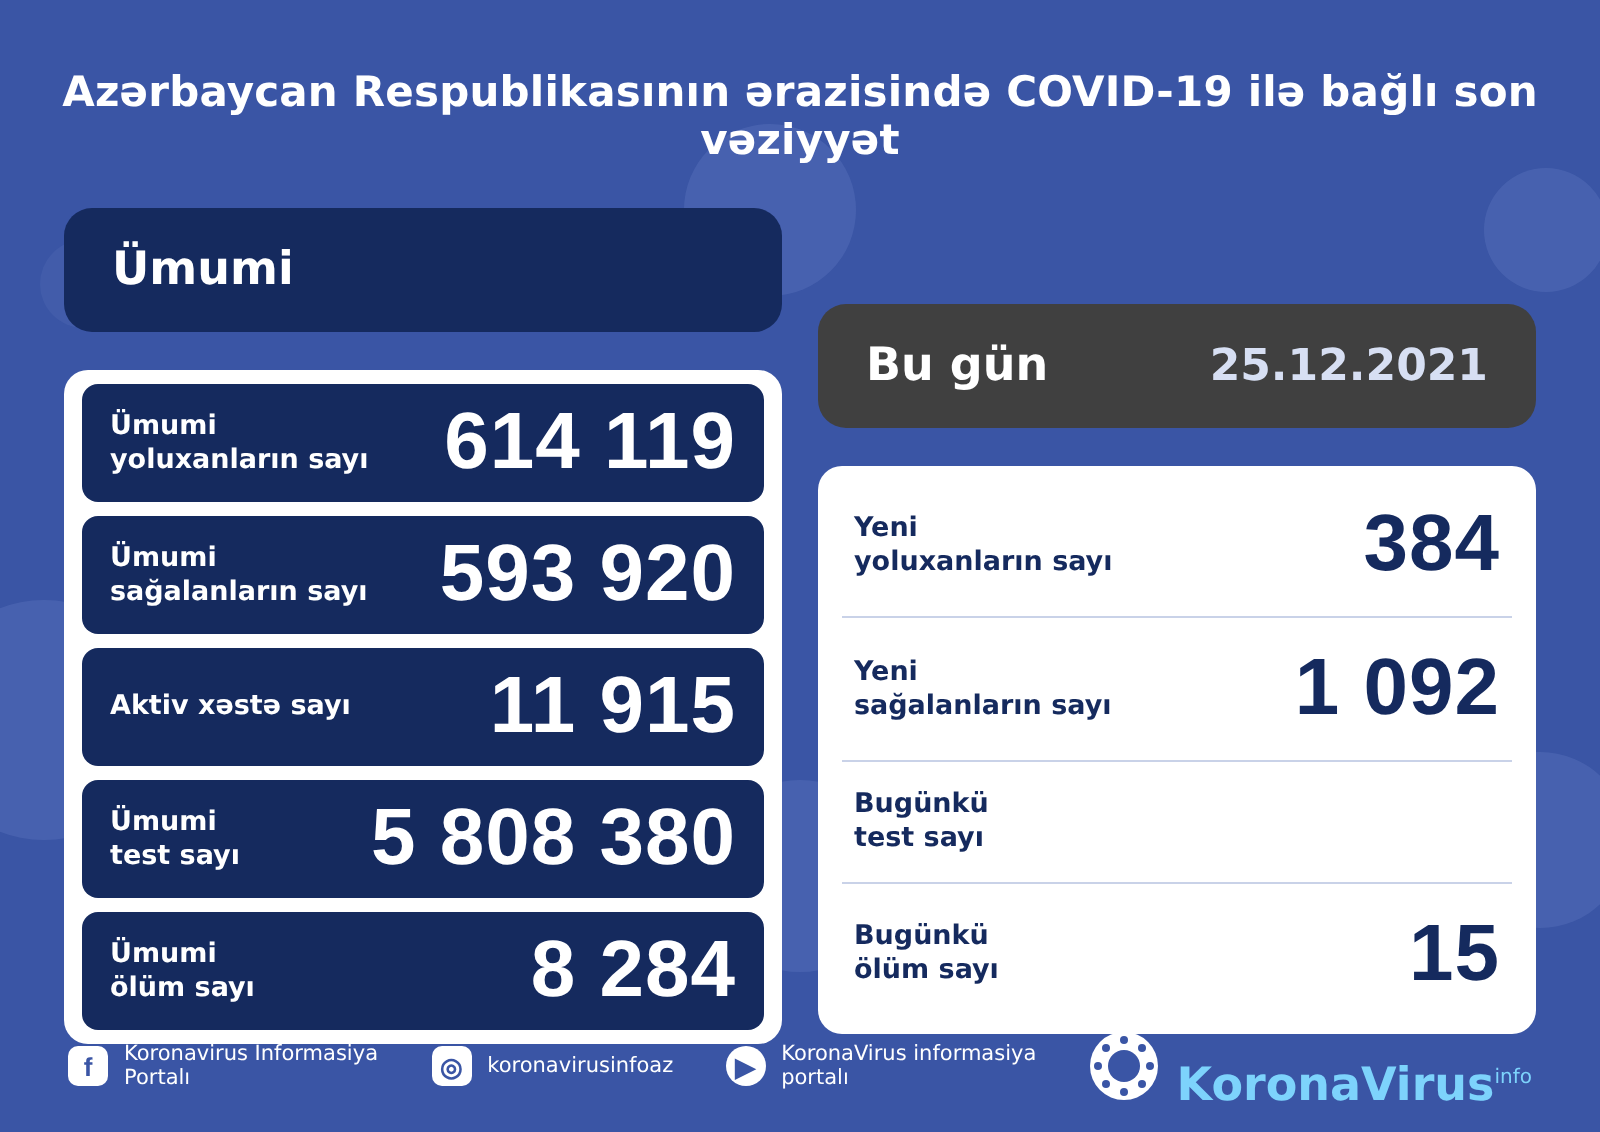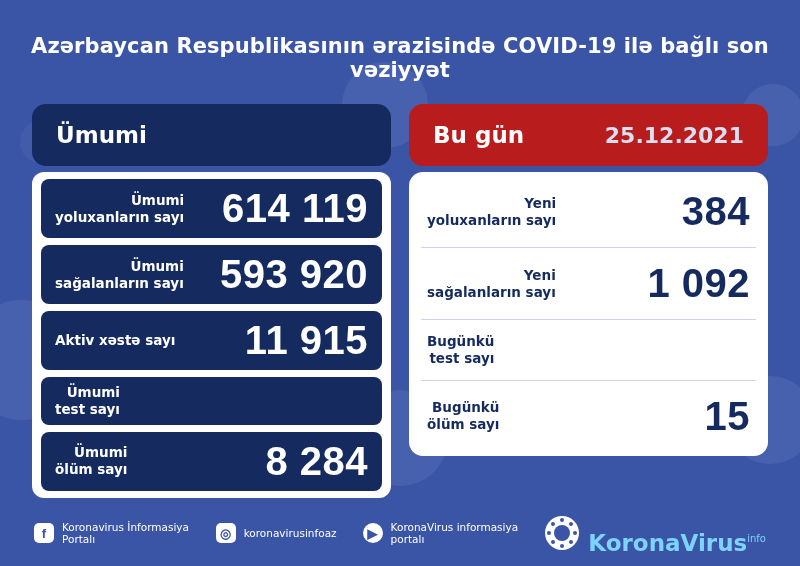--- a/index.html
+++ b/index.html
@@ -54,41 +54,41 @@
     z-index: 5;
     display: flex;
     gap: 18px;
     padding: 22px 32px 0 32px;
     box-sizing: border-box;
   }
   .col {
     flex: 1 1 0;
     display: flex;
     flex-direction: column;
-    gap: 6px;
-    text-align: right;
+    gap: 19px;
   }
   .col-head {
     border-radius: 14px;
     height: 62px;
     display: flex;
     align-items: center;
     padding: 0 24px;
     box-sizing: border-box;
     color: #ffffff;
     font-size: 23px;
     font-weight: bold;
     font-family: "DejaVu Sans", sans-serif;
   }
   .col-head.total {
     background: #152a5e;
   }
   .col-head.today {
-    background: #b91c1c;
+    background: #404040;
     justify-content: space-between;
+    margin-top: 48px;
   }
   .col-head .date {
     color: #d7dff3;
     font-size: 22px;
     font-weight: bold;
   }
   .panel {
     background: #ffffff;
     border-radius: 12px;
     padding: 7px 9px;
@@ -249,35 +249,36 @@
 sağalanların sayı</div>
           <div class="row-value">593 920</div>
         </div>
         <div class="row dark">
           <div class="row-label">Aktiv xəstə sayı</div>
           <div class="row-value">11 915</div>
         </div>
         <div class="row dark">
           <div class="row-label">Ümumi
 test sayı</div>
+          <div class="row-value">5 808 380</div>
         </div>
         <div class="row dark">
           <div class="row-label">Ümumi
 ölüm sayı</div>
           <div class="row-value">8 284</div>
         </div>
       </div>
     </div>
 
     <div class="col">
       <div class="col-head today">
         <span>Bu gün</span>
         <span class="date">25.12.2021</span>
       </div>
-      <div class="panel" style="padding:4px 12px;gap:0;border-radius:14px;">
+      <div class="panel" style="padding:4px 12px;gap:0;">
         <div class="row light" style="padding:13px 6px;">
           <div class="row-label">Yeni
 yoluxanların sayı</div>
           <div class="row-value">384</div>
         </div>
         <div class="row light" style="padding:13px 6px;">
           <div class="row-label">Yeni
 sağalanların sayı</div>
           <div class="row-value">1 092</div>
         </div>

